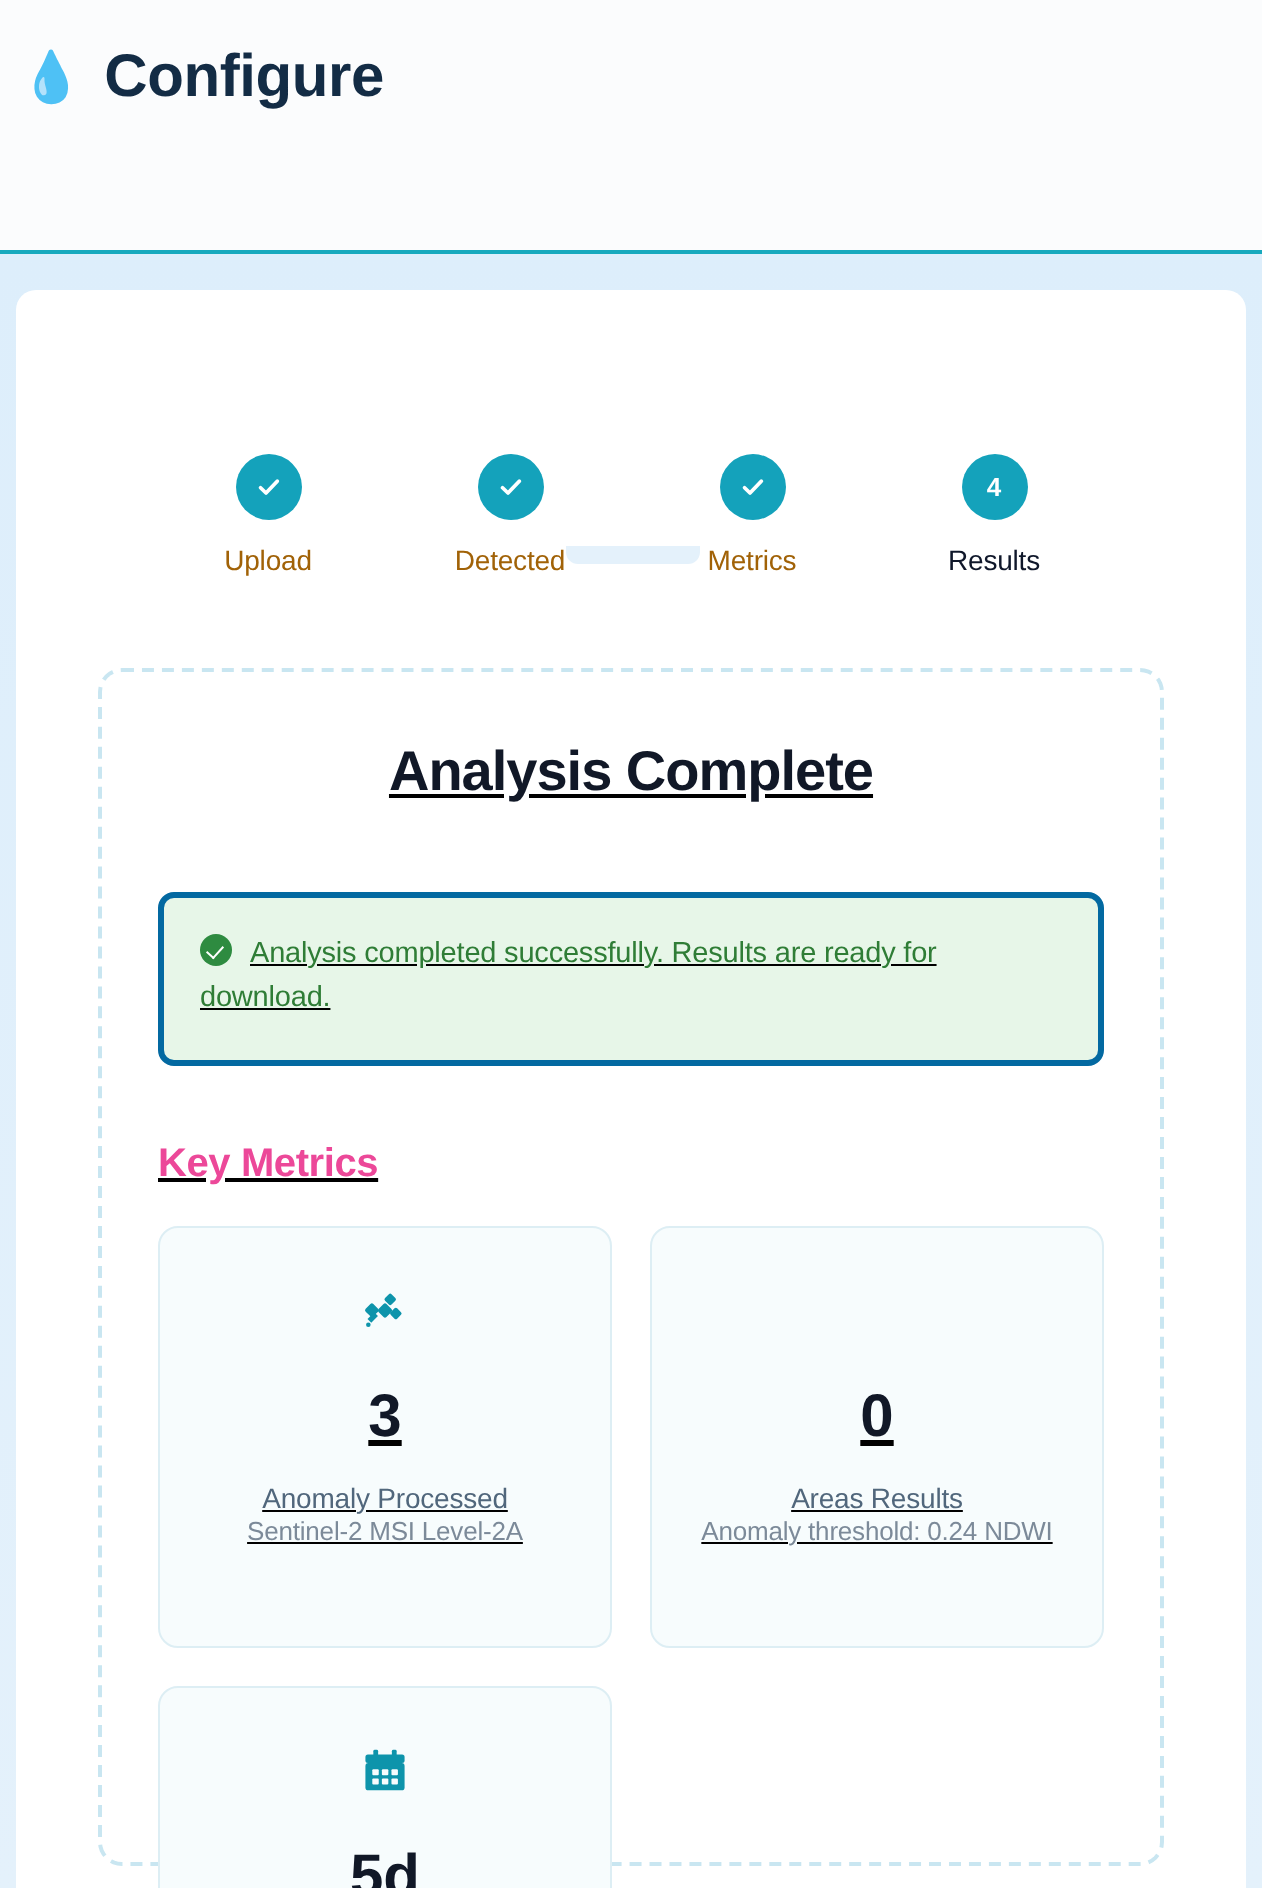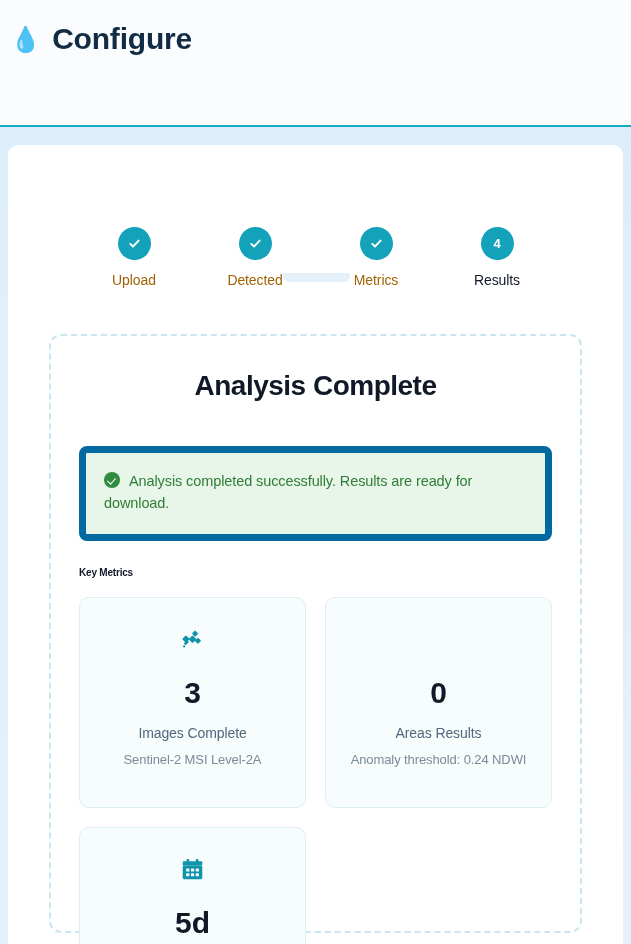--- a/index.html
+++ b/index.html
@@ -138,35 +138,36 @@
     font-weight: normal;
   }
 
   
   .dashed-panel {
     margin: 46px 41px 0 41px;
     border: 2px dashed #c9e6f1;
     border-radius: 12px;
     padding: 34px 28px 30px 28px;
     height: calc(100% - 200px);
+    text-decoration: underline;
   }
 
   .panel-title {
     text-align: center;
     font-size: 28px;
     font-weight: bold;
     color: #111827;
     letter-spacing: -0.5px;
     margin-bottom: 44px;
   }
 
   
   .alert-success {
     background: #e7f6e8;
-    border: 7px solid #0369a1;
+    border: 3px solid #0369a1;
     border-radius: 8px;
     padding: 17px 18px 19px 18px;
     color: #2f7d36;
     font-size: 14.5px;
     line-height: 1.55;
     letter-spacing: -0.1px;
   }
 
   .alert-check {
     display: inline-block;
@@ -185,24 +186,24 @@
     top: 3.5px;
     width: 4px;
     height: 7px;
     border: solid #ffffff;
     border-width: 0 1.8px 1.8px 0;
     transform: rotate(42deg);
   }
 
   
   .section-heading {
-    margin-top: 26px;
-    font-size: 10px;
-    font-weight: bold;
-    color: #0f172a;
+    margin-top: 38px;
+    font-size: 20px;
+    font-weight: bold;
+    color: #ec4899;
     letter-spacing: -0.2px;
   }
 
   .metrics-grid {
     margin-top: 19px;
     display: grid;
     grid-template-columns: 1fr 1fr;
     gap: 19px;
   }
 
@@ -238,21 +239,20 @@
   .metric-label {
     font-size: 14px;
     color: #51677c;
     margin-top: 16px;
     letter-spacing: -0.1px;
   }
 
   .metric-sub {
     font-size: 13px;
     color: #7c8a99;
-    margin-top: 10px;
     line-height: 1.45;
     letter-spacing: -0.1px;
   }
 </style>
 </head>
 <body>
 
 <div class="screen">
 
   <div class="app-header">
@@ -322,21 +322,21 @@
                   <rect x="3.1" y="9.0" width="5.2" height="5.2" rx="1" transform="rotate(-45 5.7 11.6)"></rect>
                   <rect x="12.3" y="4.2" width="4.4" height="4.4" rx="0.9" transform="rotate(-45 14.5 6.4)"></rect>
                   <rect x="15.0" y="11.0" width="4.4" height="4.4" rx="0.9" transform="rotate(-45 17.2 13.2)"></rect>
                   <rect x="9.3" y="9.1" width="5.4" height="5.4" rx="1" transform="rotate(-45 12.0 11.8)"></rect>
                   <path d="M8.6 14.4 L5.4 17.6 L3.6 15.8 L6.8 12.6 Z"></path>
                   <circle cx="4.0" cy="18.6" r="1.1"></circle>
                 </g>
               </svg>
             </span>
             <div class="metric-value">3</div>
-            <div class="metric-label">Images Complete</div>
+            <div class="metric-label">Anomaly Processed</div>
             <div class="metric-sub">Sentinel-2 MSI Level-2A</div>
           </div>
 
           <div class="metric-card">
             <span class="metric-icon"></span>
             <div class="metric-value">0</div>
             <div class="metric-label">Areas Results</div>
             <div class="metric-sub">Anomaly threshold: 0.24 NDWI</div>
           </div>
 

